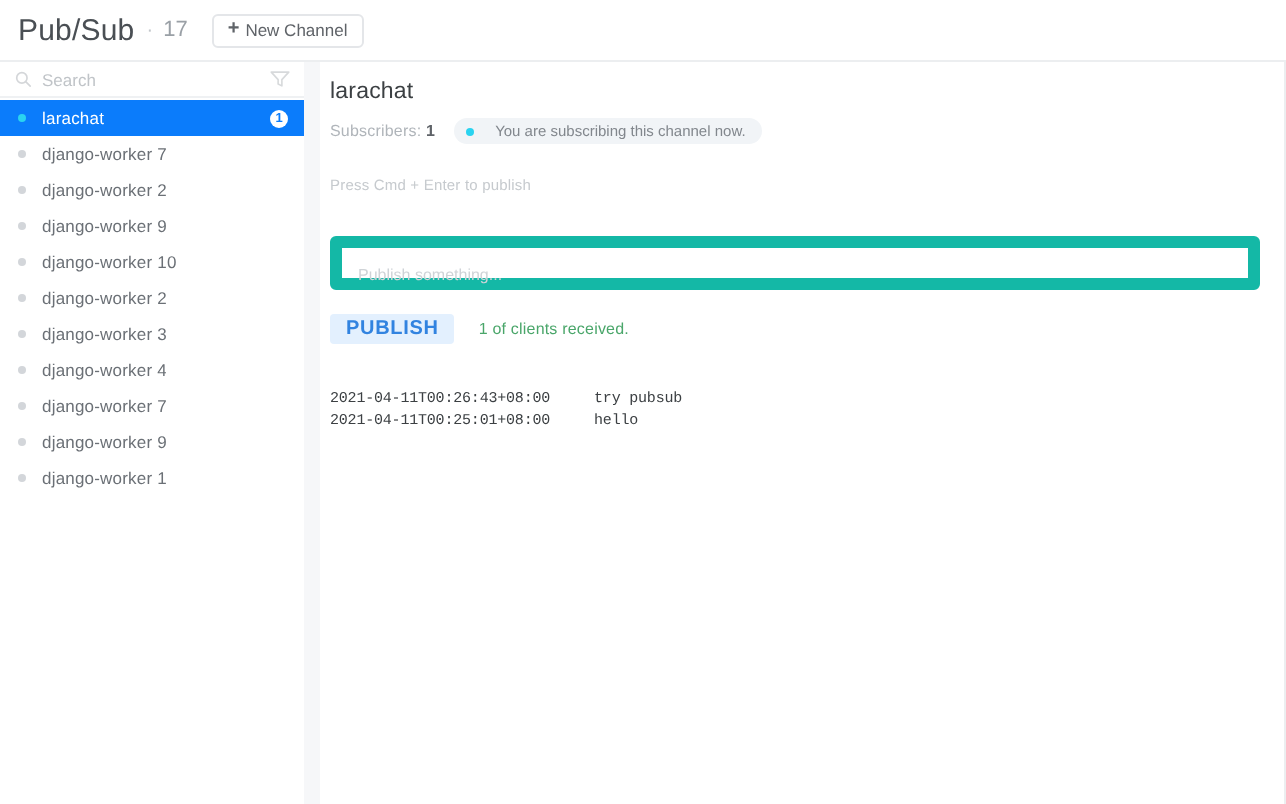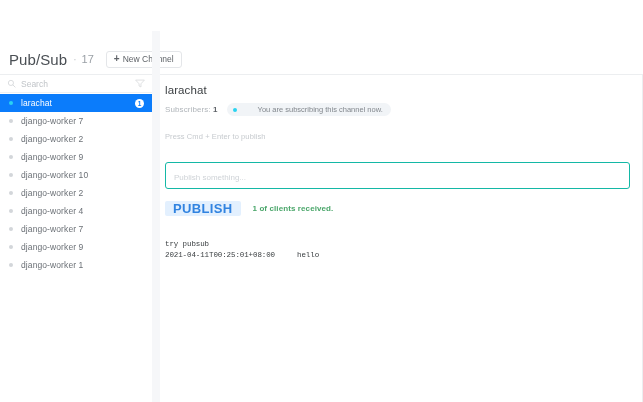--- a/index.html
+++ b/index.html
@@ -25,21 +25,20 @@
   
   .topbar {
     height: 31px;
     min-height: 31px;
     display: flex;
     align-items: center;
     padding: 0 0 0 9px;
     box-sizing: border-box;
     background: #ffffff;
     border-bottom: 1px solid #eceef0;
-    margin-top: 44px;
   }
   .app-title {
     font-size: 15px;
     color: #4a4f54;
     letter-spacing: 0.1px;
     font-weight: 400;
   }
   .title-sep {
     color: #c3c7cb;
     font-size: 10px;
@@ -214,21 +213,21 @@
     color: #b0b5ba;
     letter-spacing: 0.1px;
   }
   .subscribers b {
     color: #5f6368;
     font-weight: 700;
   }
   .status-pill {
     display: inline-flex;
     align-items: center;
-    gap: 21px;
+    gap: 11px;
     background: #f1f4f7;
     border-radius: 9px;
     height: 13px;
     padding: 0 8px 0 6px;
     box-sizing: border-box;
   }
   .status-dot {
     width: 4px;
     height: 4px;
     border-radius: 50%;
@@ -241,21 +240,21 @@
     white-space: nowrap;
   }
 
   .publish-hint {
     font-size: 7.5px;
     color: #c6cace;
     margin-bottom: 21px;
     letter-spacing: 0.1px;
   }
   .publish-box {
-    border: 1px solid #14b8a6;
+    border: 6px solid #14b8a6;
     border-radius: 3px;
     height: 27px;
     padding: 6px 8px;
     box-sizing: border-box;
     margin-bottom: 12px;
   }
   .publish-input {
     width: 100%;
     border: none;
     outline: none;
@@ -278,30 +277,29 @@
     margin-bottom: 21px;
   }
   .publish-btn {
     background: #e3f0fe;
     color: #3183e0;
     border: none;
     border-radius: 2px;
     height: 15px;
     padding: 0 8px;
     font-family: "Liberation Sans", sans-serif;
-    font-size: 13px;
+    font-size: 10px;
     font-weight: 700;
     letter-spacing: 0.35px;
     cursor: pointer;
   }
   .received-text {
     font-size: 8px;
     color: #4aa66a;
     letter-spacing: 0.1px;
-    font-weight: bold;
   }
 
   .log {
     flex: 1;
     min-height: 0;
     overflow: hidden;
     padding-top: 2px;
   }
   .log-line {
     display: flex;
@@ -379,20 +377,24 @@
         <div class="channel-item">
           <span class="channel-dot"></span>
           <span class="channel-name">django-worker 10</span>
         </div>
         <div class="channel-item">
           <span class="channel-dot"></span>
           <span class="channel-name">django-worker 2</span>
         </div>
         <div class="channel-item">
           <span class="channel-dot"></span>
+          <span class="channel-name">django-worker 3</span>
+        </div>
+        <div class="channel-item">
+          <span class="channel-dot"></span>
           <span class="channel-name">django-worker 4</span>
         </div>
         <div class="channel-item">
           <span class="channel-dot"></span>
           <span class="channel-name">django-worker 7</span>
         </div>
         <div class="channel-item">
           <span class="channel-dot"></span>
           <span class="channel-name">django-worker 9</span>
         </div>
@@ -425,20 +427,21 @@
           <textarea class="publish-input" rows="1" placeholder="Publish something..." style=""></textarea>
         </div>
 
         <div class="actions-row">
           <button class="publish-btn">PUBLISH</button>
           <span class="received-text">1 of clients received.</span>
         </div>
 
         <div class="log">
           <div class="log-line">
+            <span class="log-time">2021-04-11T00:26:43+08:00</span>
             <span class="log-msg">try pubsub</span>
           </div>
           <div class="log-line">
             <span class="log-time">2021-04-11T00:25:01+08:00</span>
             <span class="log-msg">hello</span>
           </div>
         </div>
 
       </div>
     </div>

